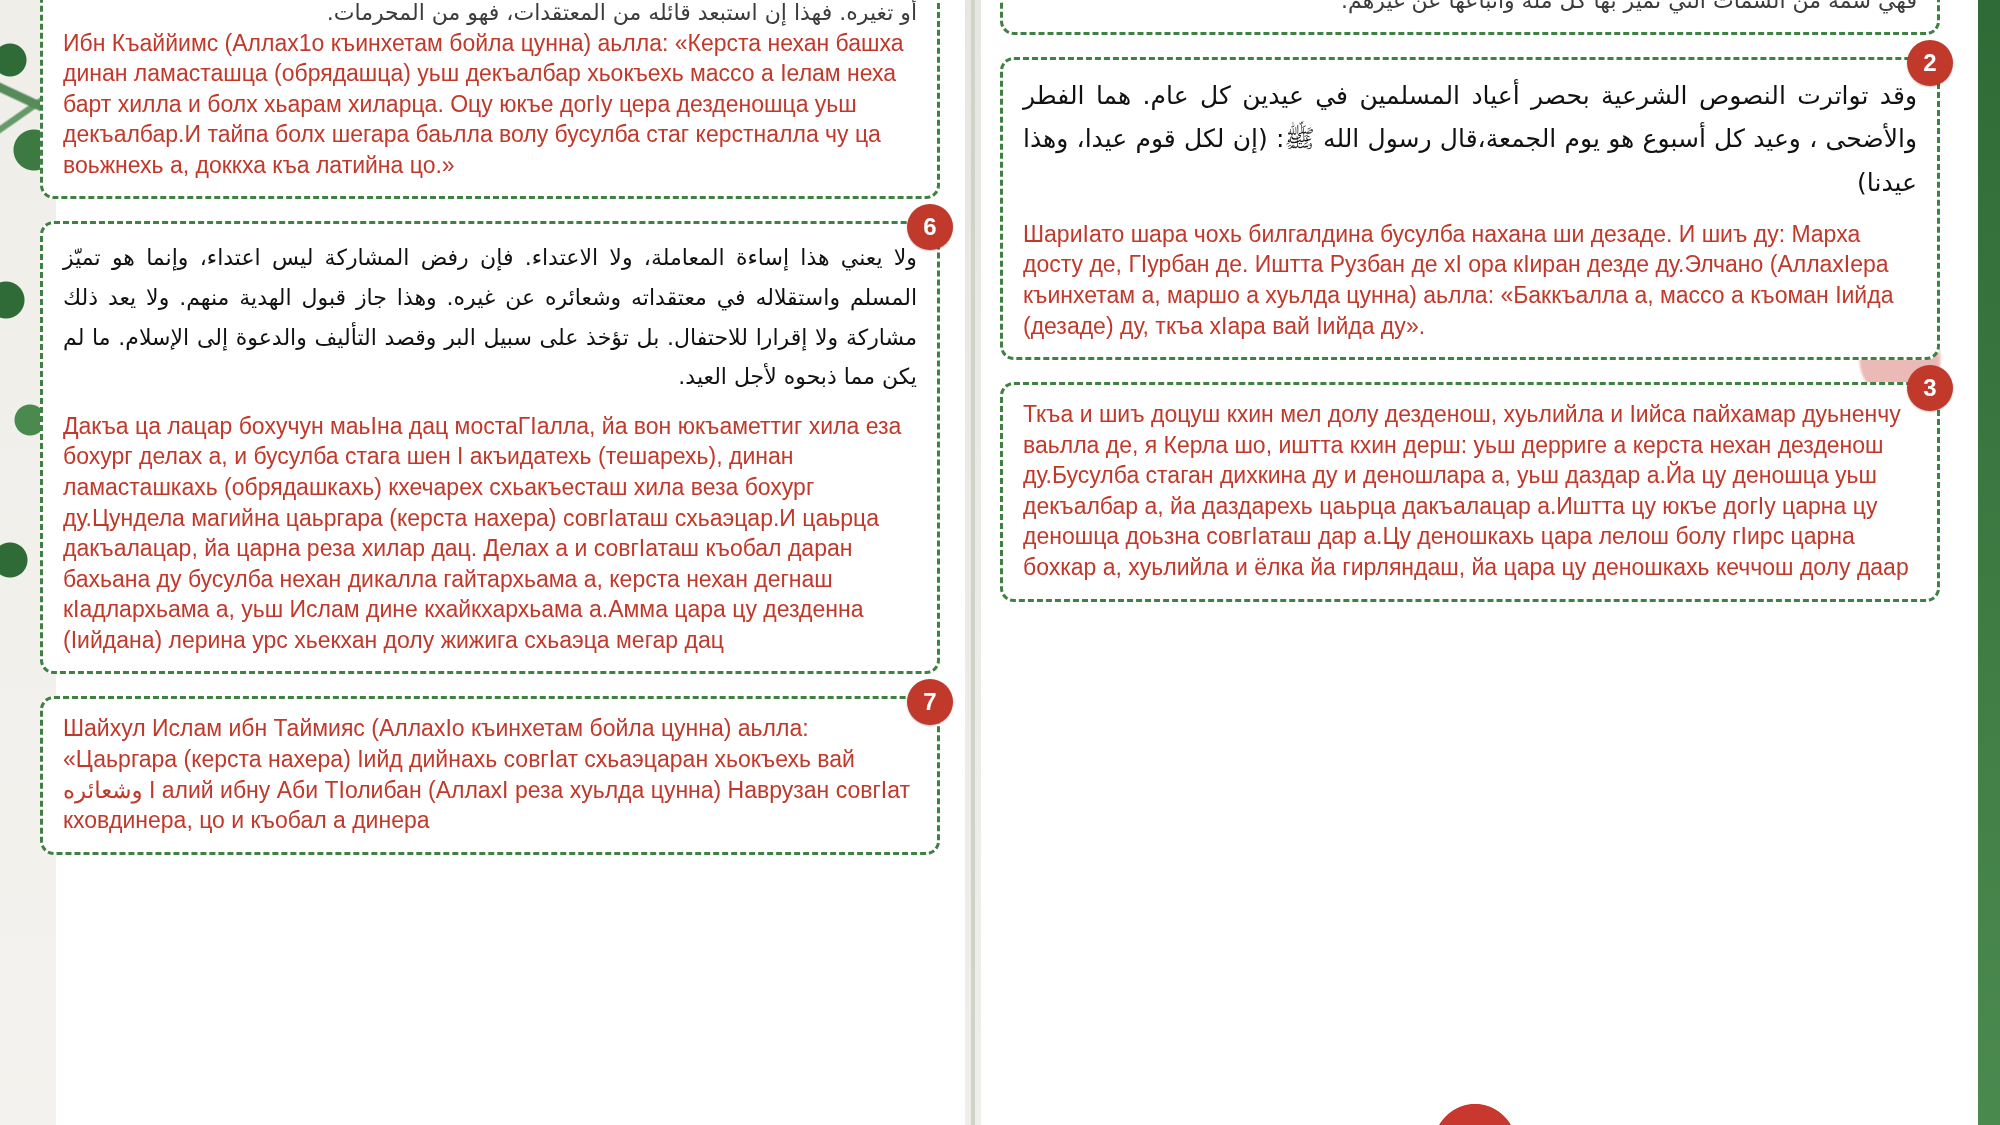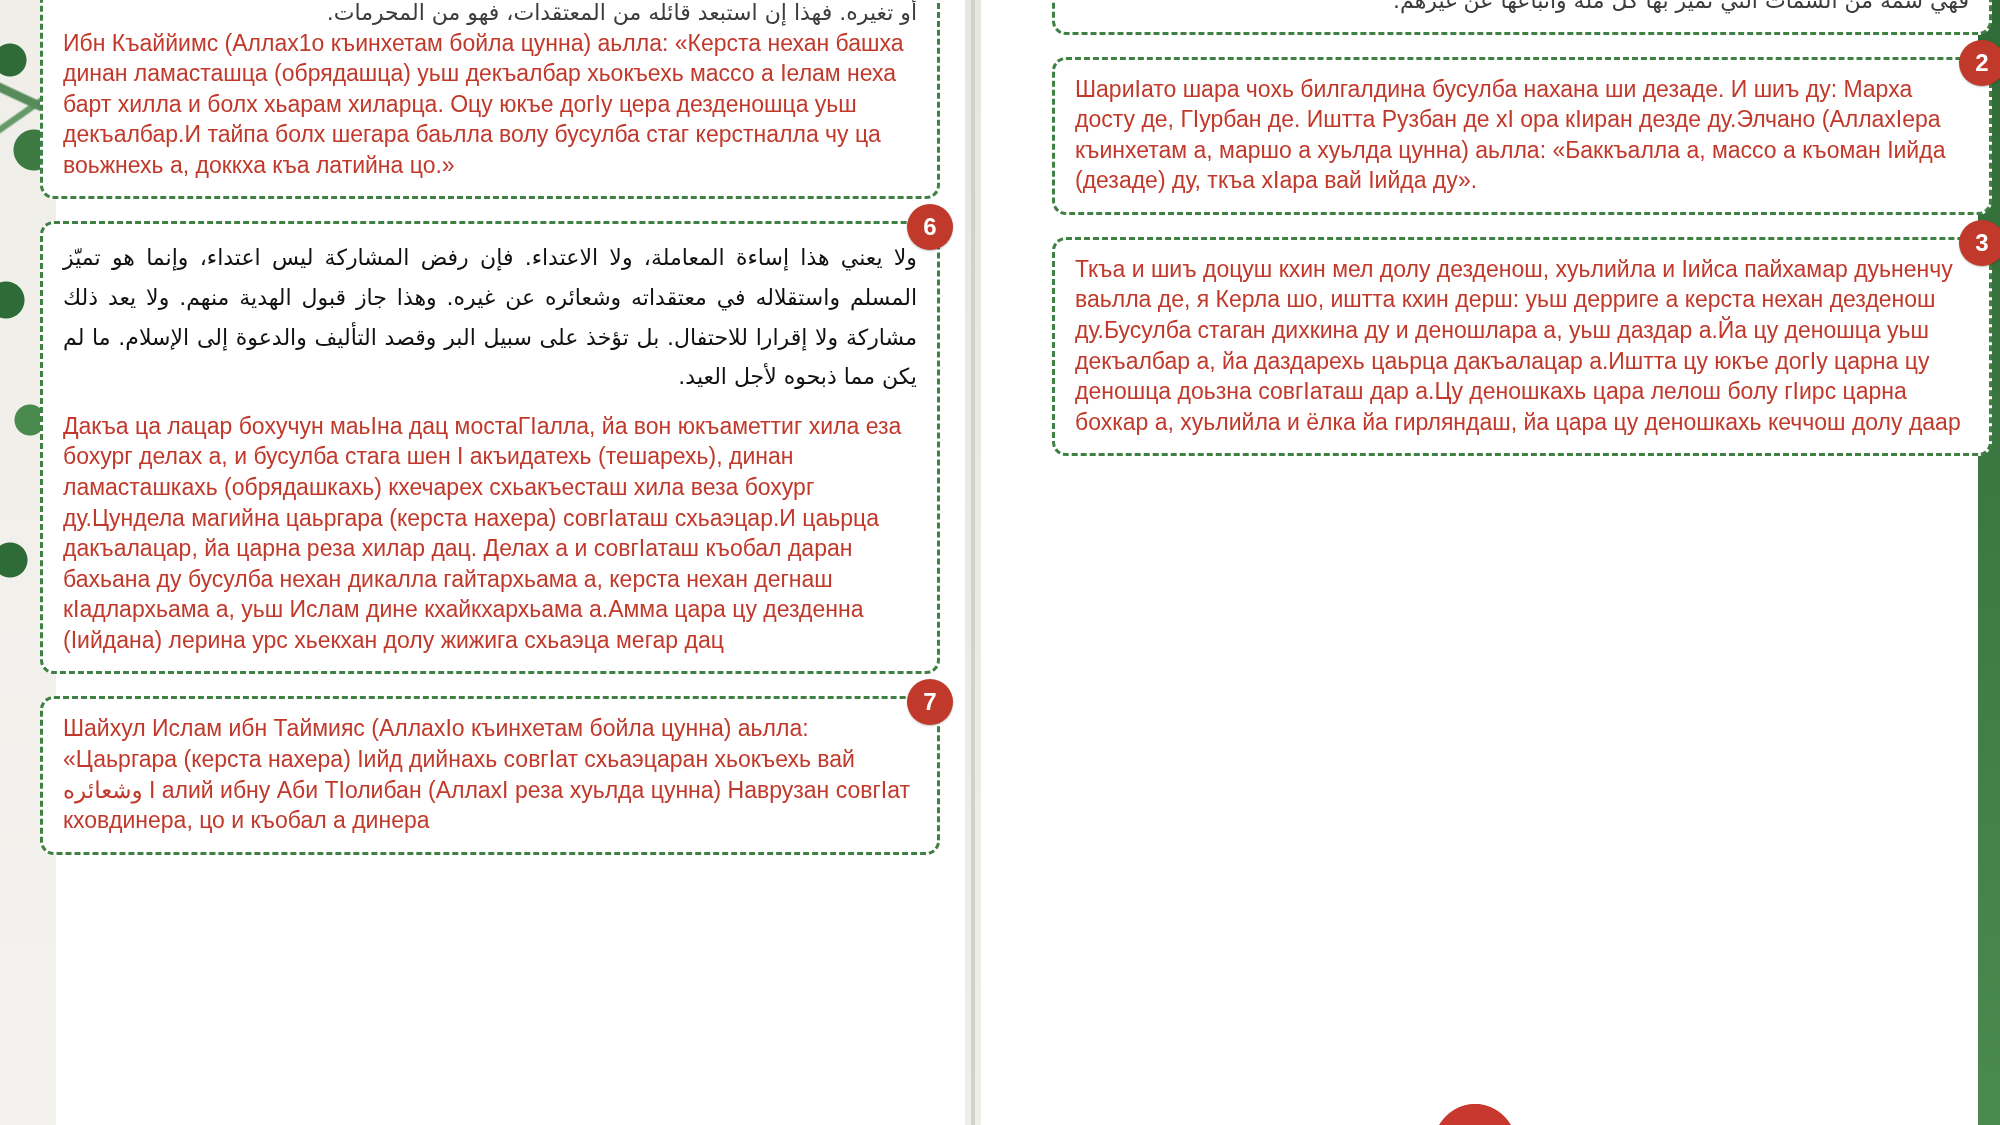--- a/index.html
+++ b/index.html
@@ -53,21 +53,21 @@
     position:absolute;left:965px;top:0;width:16px;height:1125px;
     background:linear-gradient(180deg,#e8e6e0,#f0eee9);
   }
   .divider-v:after{
     content:"";position:absolute;left:6px;top:0;width:4px;height:1125px;background:#cfd3c9;
   }
 
   
   .col{position:absolute;top:0;}
   .col-left{left:40px;width:900px;}
-  .col-right{left:1052px;width:940px;}
+  .col-right{left:1000px;width:940px;}
 
   
   .card{
     position:relative;
     background:#ffffff;
     border:3px dashed #3f8043;
     border-radius:14px;
     padding:14px 20px 16px 20px;
     margin-bottom:22px;
     box-sizing:border-box;
@@ -135,20 +135,21 @@
 </div>
 
 <div class="col col-right">
 
   <div class="card clip-top" style="margin-top:-30px;">
     <p class="cut-text">فهي سمة من السمات التي تميز بها كل ملة وأتباعها عن غيرهم.</p>
   </div>
 
   <div class="card">
     <div class="badge">2</div>
+    <p class="arabic">وقد تواترت النصوص الشرعية بحصر أعياد المسلمين في عيدين كل عام. هما الفطر والأضحى ، وعيد كل أسبوع هو يوم الجمعة،قال رسول الله ﷺ: (إن لكل قوم عيدا، وهذا عيدنا)</p>
     <p class="chechen">ШариIато шара чохь билгалдина бусулба нахана ши дезаде. И шиъ ду: Марха досту де, ГIурбан де. Иштта Рузбан де хI ора кIиран дезде ду.Элчано (АллахIера къинхетам а, маршо а хуьлда цунна) аьлла: «Баккъалла а, массо а къоман Iийда (дезаде) ду, ткъа хIара вай Iийда ду».</p>
   </div>
 
   <div class="card">
     <div class="badge">3</div>
     <p class="chechen">Ткъа и шиъ доцуш кхин мел долу дезденош, хуьлийла и Iийса пайхамар дуьненчу ваьлла де, я Керла шо, иштта кхин дерш: уьш дерриге а керста нехан дезденош ду.Бусулба стаган дихкина ду и деношлара а, уьш даздар а.Йа цу деношца уьш декъалбар а, йа даздарехь цаьрца дакъалацар а.Иштта цу юкъе догIу царна цу деношца доьзна совгIаташ дар а.Цу деношкахь цара лелош болу гIирс царна бохкар а, хуьлийла и ёлка йа гирляндаш, йа цара цу деношкахь кеччош долу даар</p>
   </div>
 
 </div>
 

